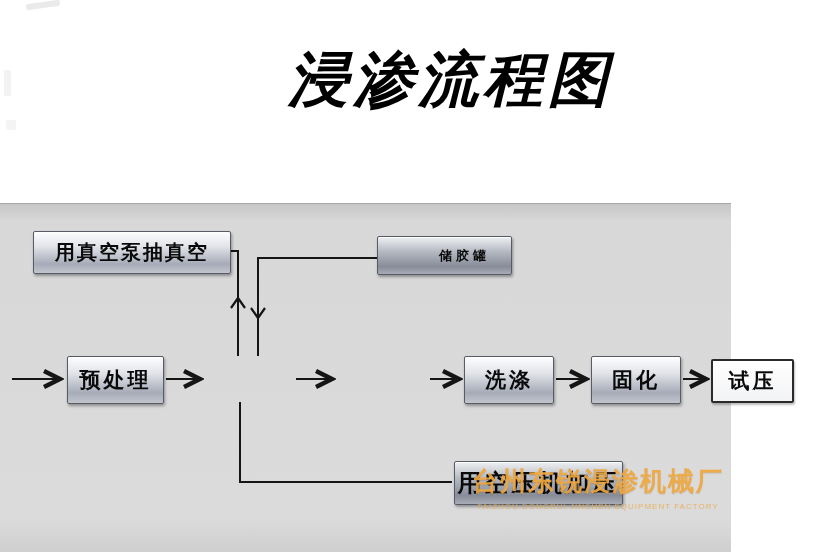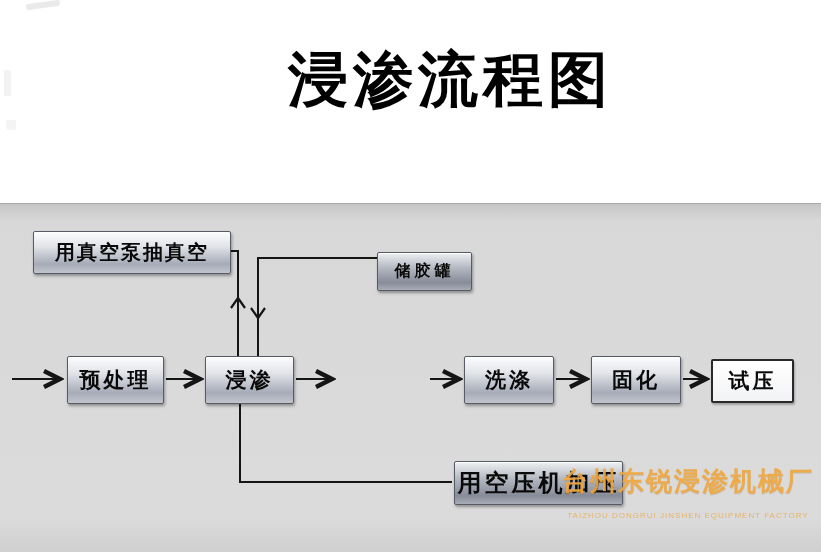--- a/index.html
+++ b/index.html
@@ -10,64 +10,64 @@
   
   .artifact{position:absolute;background:#d9d9d9;opacity:.55;border-radius:2px;}
   .artifact.a1{left:26px;top:2px;width:34px;height:6px;transform:rotate(-8deg);}
   .artifact.a2{left:4px;top:70px;width:7px;height:26px;opacity:.35;}
   .artifact.a3{left:6px;top:120px;width:10px;height:10px;opacity:.3;}
 
   .page-title{
     position:absolute;top:40px;left:0;width:100%;box-sizing:border-box;
     padding-left:80px;text-align:center;
     font-family:"Liberation Serif","DejaVu Serif",serif;
-    font-weight:bold;font-size:60px;letter-spacing:5px;color:#000;
+    font-weight:bold;font-size:60px;letter-spacing:5px;color:#000;font-style:italic;
   }
 
   .panel{
-    position:absolute;left:0;top:203px;width:821px;height:349px;
+    position:absolute;left:0;top:203px;width:731px;height:349px;
     background:linear-gradient(180deg,#c7c7c7 0%,#d8d8d8 5%,#dbdbdb 90%,#cfcfcf 100%);
     border-top:1px solid #a8a8a8;
   }
   .connectors{position:absolute;left:0;top:0;width:821px;height:349px;}
 
   .node{
     position:absolute;display:flex;align-items:center;justify-content:center;
     font-weight:bold;color:#0a0a0a;border:1px solid #565b66;border-radius:2px;
     background:linear-gradient(180deg,#fcfdfe 0%,#e2e4e9 35%,#a6abb8 78%,#c2c5cd 100%);
     box-shadow:inset 0 1px 0 rgba(255,255,255,.9),1px 2px 3px rgba(0,0,0,.35);
     font-size:21px;letter-spacing:3px;white-space:nowrap;
   }
   .node--dark{
     background:linear-gradient(180deg,#eef0f2 0%,#b4b8c1 40%,#878c99 80%,#a8acb6 100%);
   }
   .node--plain{
     background:linear-gradient(180deg,#ffffff 0%,#f2f3f5 100%);
     border:2px solid #2a2a2a;box-shadow:1px 2px 2px rgba(0,0,0,.25);
   }
   .n-vacuum{left:33px;top:27px;width:196px;height:41px;font-size:20px;letter-spacing:2px;}
-  .n-tank{left:377px;top:48px;width:93px;height:37px;font-size:16px;letter-spacing:4px;}
+  .n-tank{left:377px;top:32px;width:93px;height:37px;font-size:13px;letter-spacing:4px;padding-left:40px;}
   .n-pre{left:67px;top:152px;width:95px;height:46px;}
   .n-imp{left:205px;top:152px;width:87px;height:46px;}
   .n-dry{left:337px;top:152px;width:89px;height:46px;}
   .n-wash{left:464px;top:152px;width:88px;height:46px;}
   .n-cure{left:591px;top:152px;width:88px;height:46px;}
   .n-test{left:711px;top:155px;width:79px;height:40px;}
   .n-comp{left:454px;top:257px;width:167px;height:42px;font-size:24px;letter-spacing:3px;}
 
   .watermark{
     position:absolute;right:2px;top:260px;width:262px;text-align:center;
     pointer-events:none;
   }
   .watermark .cn{
     font-size:26px;font-weight:bold;letter-spacing:2px;color:#efa73e;opacity:.92;
     text-shadow:0 1px 1px rgba(120,70,0,.25);
   }
   .watermark .en{
-    margin-top:12px;font-size:8px;letter-spacing:1px;color:#e9ad52;opacity:.85;
+    margin-top:3px;font-size:8px;letter-spacing:1px;color:#e9ad52;opacity:.85;
   }
 </style>
 </head>
 <body>
 
 <div id="stage">
 
   <span class="artifact a1"></span>
   <span class="artifact a2"></span>
   <span class="artifact a3"></span>
@@ -95,21 +95,20 @@
 
       <polyline points="377,54 258,54 258,152" fill="none" stroke="#151515" stroke-width="2"></polyline>
       <path d="M251,104 L258,114 L265,104" fill="none" stroke="#151515" stroke-width="2.2"></path>
 
       <polyline points="240,198 240,278 452,278" fill="none" stroke="#151515" stroke-width="2"></polyline>
     </svg>
 
     <div class="node n-vacuum">用真空泵抽真空</div>
     <div class="node n-tank node--dark">储胶罐</div>
     <div class="node n-pre">预处理</div>
-    <div class="node n-imp">浸渗</div>
     <div class="node n-cure">固化</div>
     <div class="node n-wash">洗涤</div>
     <div class="node n-test node--plain">试压</div>
     <div class="node n-comp node--dark">用空压机加压</div>
 
     <div class="watermark">
       <div class="cn">台州东锐浸渗机械厂</div>
       <div class="en">TAIZHOU DONGRUI JINSHEN EQUIPMENT FACTORY</div>
     </div>
 

